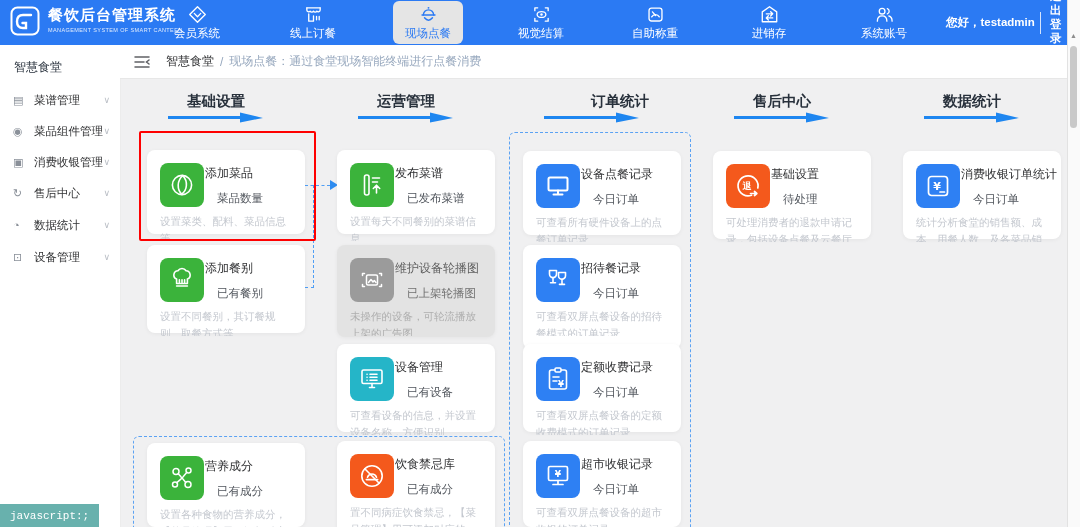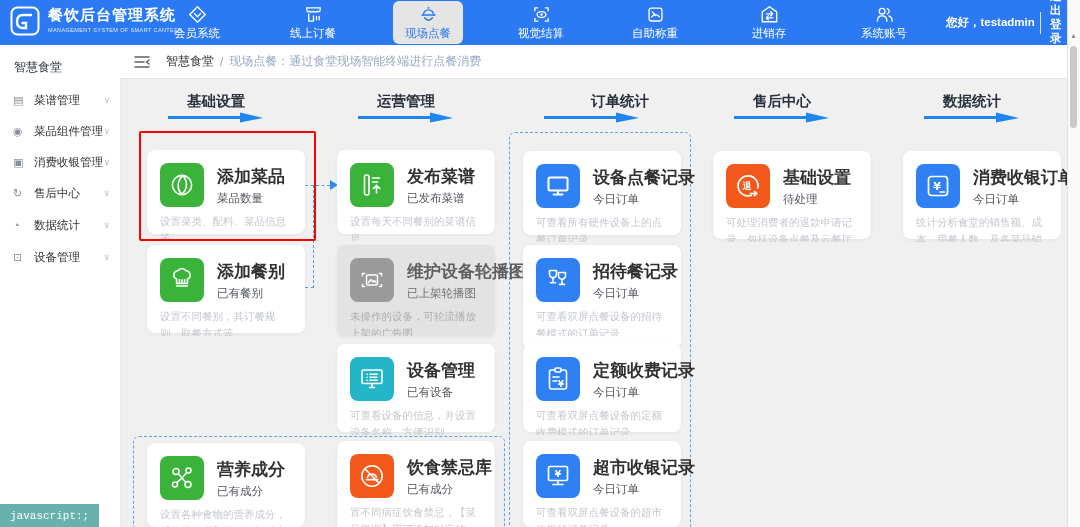--- a/index.html
+++ b/index.html
@@ -42,21 +42,21 @@
   .colhead{position:absolute;width:120px;top:92px;text-align:center;font-size:14.5px;
            font-weight:bold;color:#28313c;}
   .colarrow{position:absolute;top:112px;}
 
   
   .card{position:absolute;width:158px;background:#fff;border-radius:8px;
         box-shadow:0 1px 4px rgba(0,0,0,.05);cursor:pointer;}
   .card.disabled{background:#e3e3e3;}
   .ci{position:absolute;left:13px;top:13px;width:44px;height:44px;border-radius:8px;
       display:flex;align-items:center;justify-content:center;}
-  .ct{position:absolute;left:70px;top:15px;font-size:17px;font-weight:bold;color:#303133;white-space:nowrap;}
+  .ct{position:absolute;left:58px;top:15px;font-size:12px;font-weight:normal;color:#303133;white-space:nowrap;}
   .cs{position:absolute;left:70px;top:41px;font-size:11.5px;color:#50555c;}
   .cd{position:absolute;left:13px;top:63px;width:135px;font-size:10.5px;line-height:17px;
       color:#c4c8cf;max-height:28px;overflow:hidden;}
   .card.disabled .ct{color:#5e5e5e}.card.disabled .cs{color:#707070}.card.disabled .cd{color:#aeaeae}
 
   
   .redbox{position:absolute;left:139px;top:131px;width:173px;height:106px;
           border:2.5px solid #fe0000;border-radius:2px;pointer-events:none;}
   .dashbox{position:absolute;border:1px dashed #5ba2f3;border-radius:6px;pointer-events:none;}
   .dash-h{position:absolute;border-top:1px dashed #4f9ef5;}

